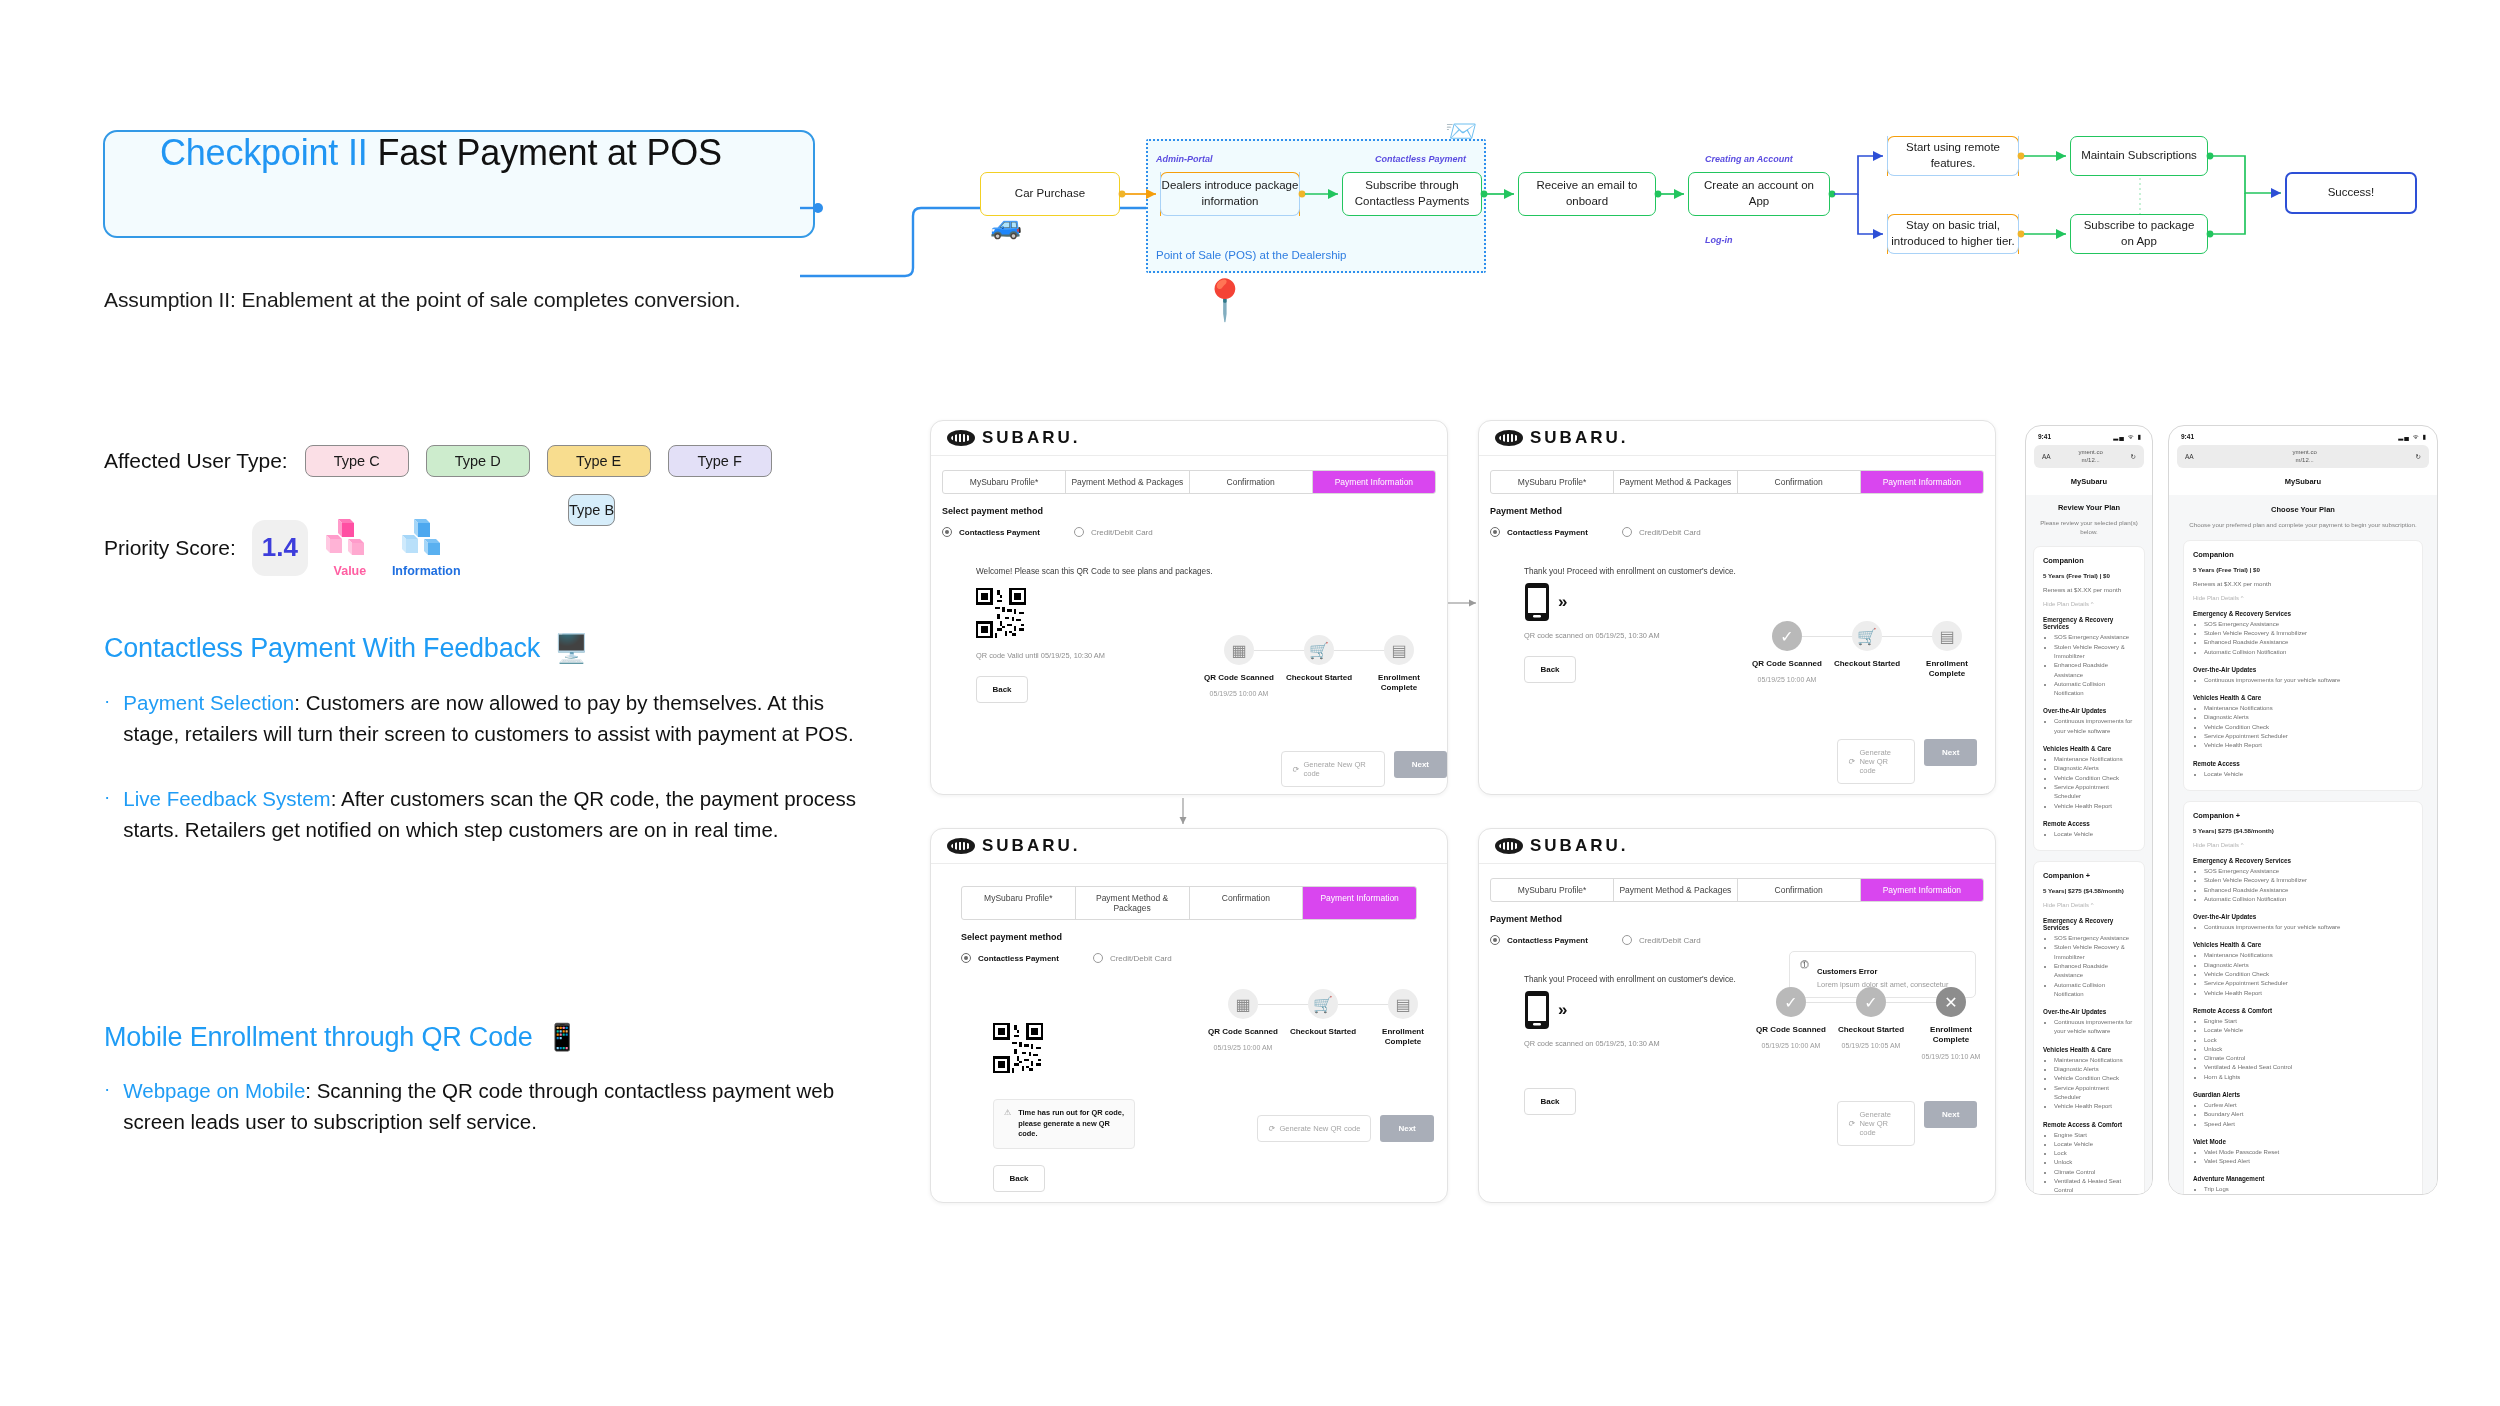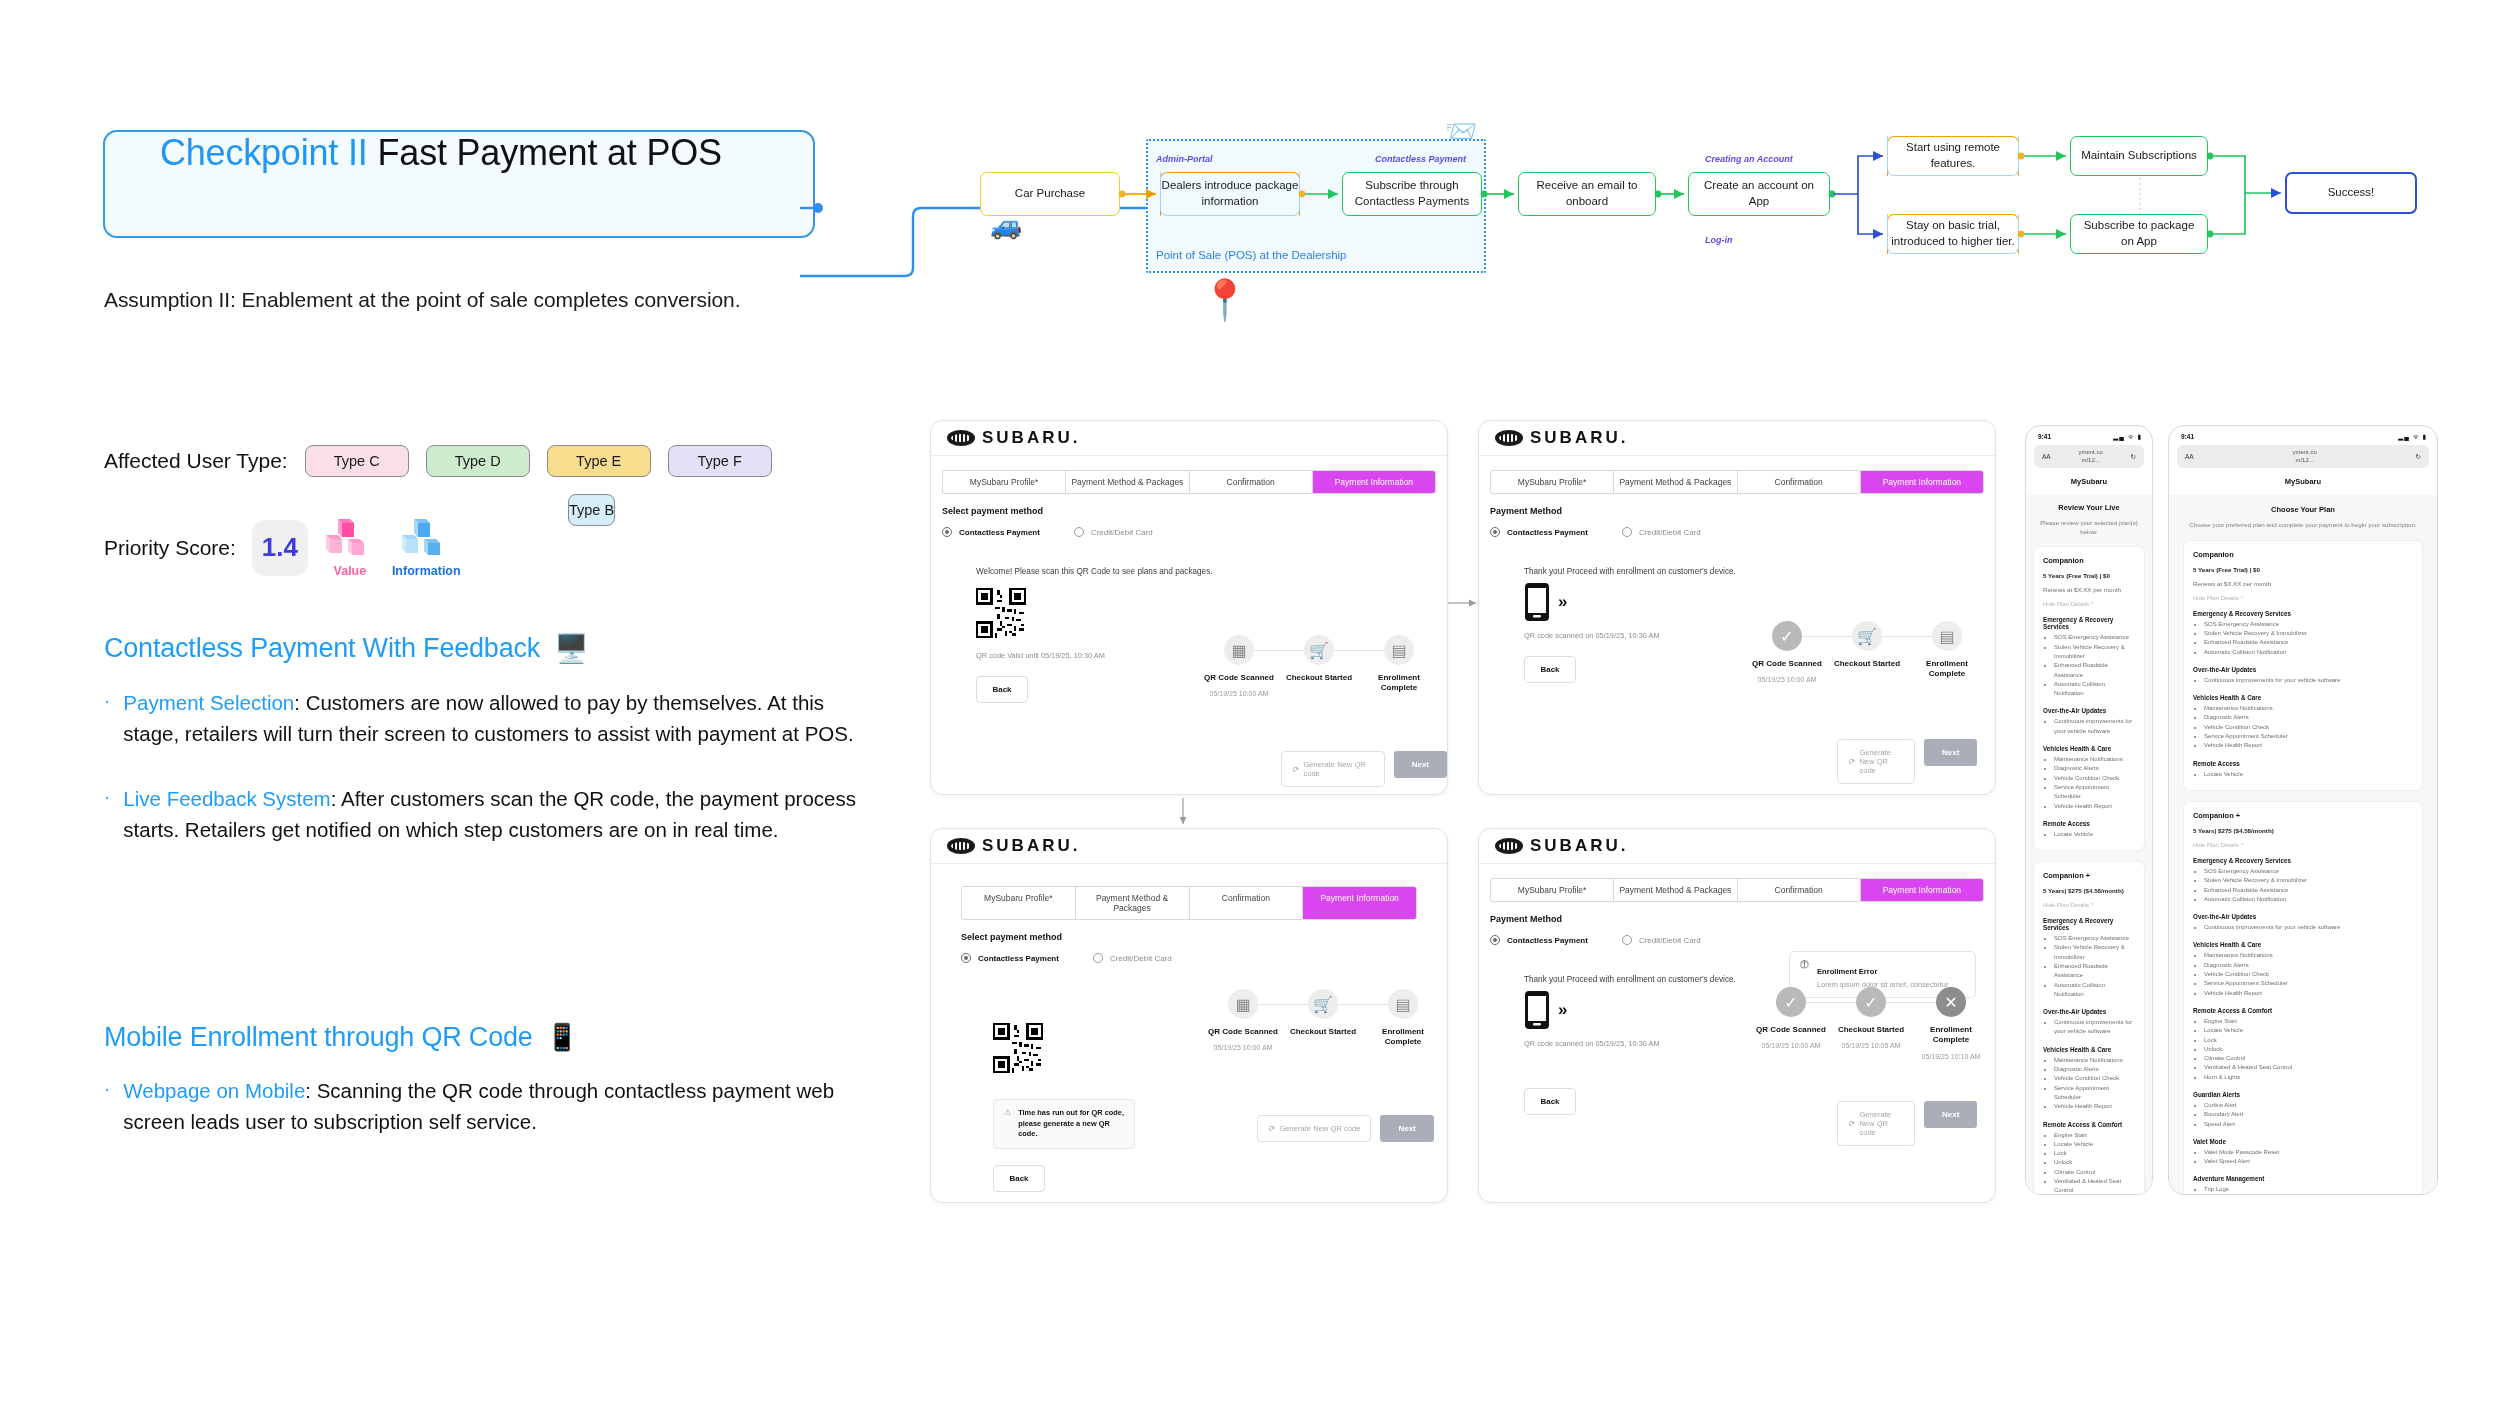--- a/index.html
+++ b/index.html
@@ -665,21 +665,21 @@
           <rect x="4" y="6" width="18" height="25" fill="#fff"></rect>
           <rect x="9" y="33" width="8" height="2.5" rx="1.2" fill="#fff"></rect>
       </svg>
       <span style="font-size:17px;font-weight:700;color:#111;">»</span>
     </div>
     <div class="qr-note">QR code scanned on 05/19/25, 10:30 AM</div>
     <div class="btn-back" style="margin-top:40px;">Back</div>
     <div class="err-box" style="left:310px;top:122px;width:165px;">
       <span style="font-size:9px;color:#555;">⓵</span>
       <span>
-        <span class="et">Enrollment Error</span>
+        <span class="et">Customers Error</span>
         <div class="ed">Lorem ipsum dolor sit amet, consectetur</div>
       </span>
     </div>
     <div class="steps" style="left:272px;top:158px;">
       <div class="step">
         <div class="circ done">✓</div>
         <div class="nm">QR Code Scanned</div>
         <div class="ts">05/19/25 10:00 AM</div>
       </div>
       <div class="step-line" style="left:55px;"></div>
@@ -712,21 +712,21 @@
     <div class="dev-url">
       <span class="aa">AA</span>
       <span class="u">
         <span>yment.co</span><br>
         <span>m/12...</span>
       </span>
       <span class="rl">↻</span>
     </div>
     <div class="dev-brand">MySubaru</div>
     <div class="dev-body">
-      <div class="dev-h">Review Your Live</div>
+      <div class="dev-h">Review Your Plan</div>
       <div class="dev-sub">Please review your selected plan(s) below.</div>
 
       <div class="card">
         <div class="pn">Companion</div>
         <div class="pp">5 Years (Free Trial) | $0</div>
         <div class="pr">Renews at $X.XX per month</div>
         <div class="hide"><span>Hide Plan Details</span> ^</div>
         <div class="grp">Emergency &amp; Recovery Services</div>
         <ul>
           <li>SOS Emergency Assistance</li>

